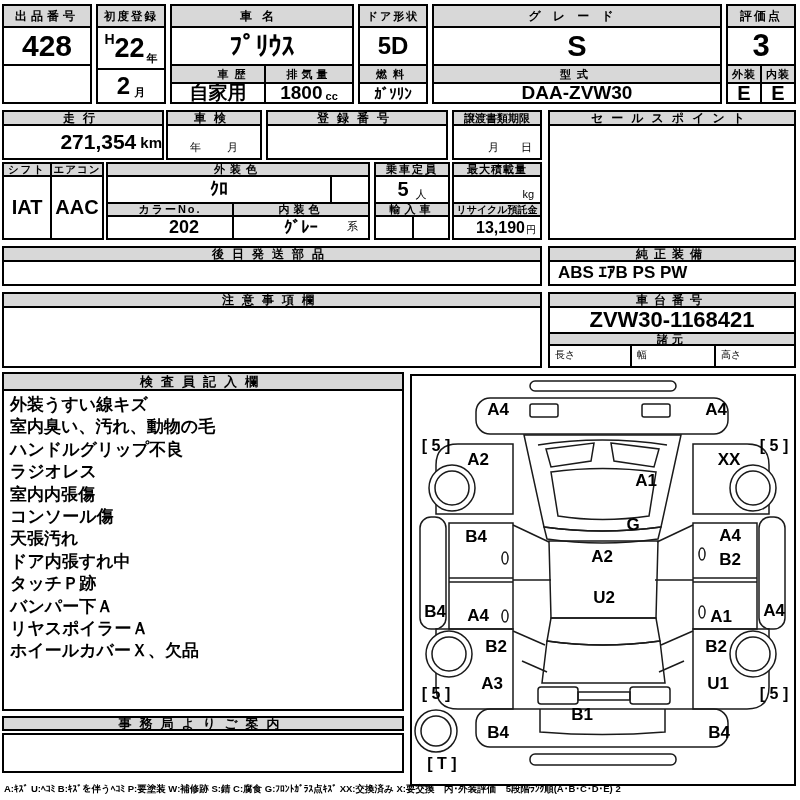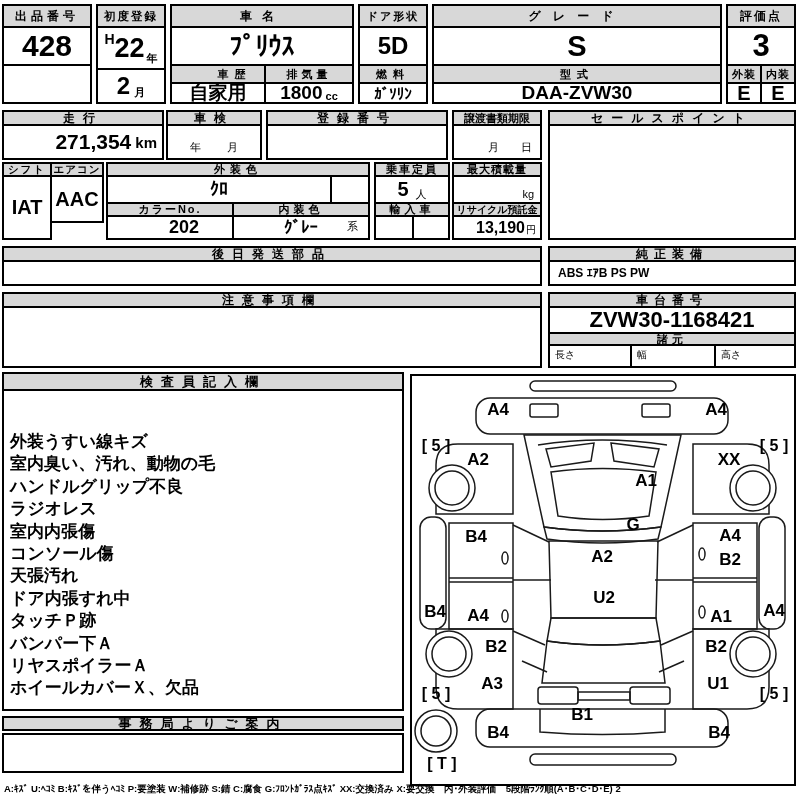--- a/index.html
+++ b/index.html
@@ -63,21 +63,21 @@
   <div class="cell val" style="left:432px;top:82px;width:290px;height:22px;font-size:19px;">DAA-ZVW30</div>
 
   <div class="cell hdr" style="left:726px;top:4px;width:70px;height:24px;font-size:12px;letter-spacing:2px;">評価点</div>
   <div class="cell val" style="left:726px;top:26px;width:70px;height:40px;font-size:31px;">3</div>
   <div class="cell hdr" style="left:726px;top:64px;width:36px;height:20px;font-size:11px;letter-spacing:1px;">外装</div>
   <div class="cell hdr" style="left:760px;top:64px;width:36px;height:20px;font-size:11px;letter-spacing:1px;">内装</div>
   <div class="cell val" style="left:726px;top:82px;width:36px;height:22px;font-size:20px;">E</div>
   <div class="cell val" style="left:760px;top:82px;width:36px;height:22px;font-size:20px;">E</div>
 
   <div class="cell hdr" style="left:2px;top:110px;width:162px;height:16px;letter-spacing:8px;">走行</div>
-  <div class="cell val right" style="left:2px;top:124px;width:162px;height:36px;padding-right:5px;">
+  <div class="cell val right" style="left:2px;top:124px;width:162px;height:36px;">
     <span style="font-size:21px;">271,354</span>
     <span style="font-size:15px;margin-left:4px;">km</span>
   </div>
 
   <div class="cell hdr" style="left:166px;top:110px;width:96px;height:16px;letter-spacing:8px;">車検</div>
   <div class="cell" style="left:166px;top:124px;width:96px;height:36px;gap:26px;padding-top:10px;">
     <span style="font-size:11px;">年</span>
     <span style="font-size:11px;">月</span>
   </div>
 
@@ -89,21 +89,21 @@
     <span style="font-size:11px;">月</span>
     <span style="font-size:11px;">日</span>
   </div>
 
   <div class="cell hdr" style="left:548px;top:110px;width:248px;height:16px;letter-spacing:8px;">セールスポイント</div>
   <div class="cell" style="left:548px;top:124px;width:248px;height:116px;"></div>
 
   <div class="cell hdr" style="left:2px;top:162px;width:50px;height:15px;font-size:10.5px;letter-spacing:2px;">シフト</div>
   <div class="cell val" style="left:2px;top:175px;width:50px;height:65px;font-size:20px;">IAT</div>
   <div class="cell hdr" style="left:50px;top:162px;width:54px;height:15px;font-size:10.5px;letter-spacing:1px;">エアコン</div>
-  <div class="cell val" style="left:50px;top:175px;width:54px;height:48px;font-size:20px;">AAC</div>
+  <div class="cell val" style="left:50px;top:175px;width:54px;height:65px;font-size:20px;">AAC</div>
 
   <div class="cell hdr" style="left:106px;top:162px;width:264px;height:15px;font-size:11px;letter-spacing:5px;">外装色</div>
   <div class="cell val" style="left:106px;top:175px;width:226px;height:29px;font-size:18px;">ｸﾛ</div>
   <div class="cell" style="left:330px;top:175px;width:40px;height:29px;"></div>
   <div class="cell hdr" style="left:106px;top:202px;width:128px;height:15px;font-size:11px;letter-spacing:2px;">カラーNo.</div>
   <div class="cell hdr" style="left:232px;top:202px;width:138px;height:15px;font-size:11px;letter-spacing:4px;">内装色</div>
   <div class="cell val" style="left:106px;top:215px;width:128px;height:25px;font-size:18px;padding-left:28px;">202</div>
   <div class="cell val" style="left:232px;top:215px;width:138px;height:25px;">
     <span style="font-size:17px;">ｸﾞﾚｰ</span>
     <span style="font-size:11px;font-weight:normal;position:absolute;right:10px;bottom:4px;">系</span>
@@ -125,35 +125,35 @@
   </div>
   <div class="cell hdr" style="left:452px;top:202px;width:90px;height:15px;font-size:10px;letter-spacing:0;">リサイクル預託金</div>
   <div class="cell val right" style="left:452px;top:215px;width:90px;height:25px;padding-right:4px;">
     <span style="font-size:16px;">13,190</span>
     <span style="font-size:10px;font-weight:normal;transform:translateY(2px);margin-left:1px;">円</span>
   </div>
 
   <div class="cell hdr" style="left:2px;top:246px;width:540px;height:16px;letter-spacing:8px;">後日発送部品</div>
   <div class="cell" style="left:2px;top:260px;width:540px;height:26px;"></div>
   <div class="cell hdr" style="left:548px;top:246px;width:248px;height:16px;letter-spacing:6px;">純正装備</div>
-  <div class="cell val left" style="left:548px;top:260px;width:248px;height:26px;font-size:12px;padding-left:8px;">ABS ｴｱB PS PW</div>
+  <div class="cell val left" style="left:548px;top:260px;width:248px;height:26px;font-size:17px;padding-left:8px;">ABS ｴｱB PS PW</div>
 
   <div class="cell hdr" style="left:2px;top:292px;width:540px;height:16px;letter-spacing:8px;">注意事項欄</div>
   <div class="cell" style="left:2px;top:306px;width:540px;height:62px;"></div>
 
   <div class="cell hdr" style="left:548px;top:292px;width:248px;height:16px;letter-spacing:6px;">車台番号</div>
   <div class="cell val" style="left:548px;top:306px;width:248px;height:28px;font-size:22px;">ZVW30-1168421</div>
   <div class="cell hdr" style="left:548px;top:332px;width:248px;height:14px;font-size:11px;letter-spacing:4px;">諸元</div>
   <div class="cell toplab" style="left:548px;top:344px;width:84px;height:24px;">長さ</div>
   <div class="cell toplab" style="left:630px;top:344px;width:86px;height:24px;">幅</div>
   <div class="cell toplab" style="left:714px;top:344px;width:82px;height:24px;">高さ</div>
 
   <div class="cell hdr" style="left:2px;top:372px;width:402px;height:19px;font-size:13px;letter-spacing:8px;">検査員記入欄</div>
   <div class="cell" style="left:2px;top:389px;width:402px;height:322px;align-items:flex-start;justify-content:flex-start;">
-    <div style="padding:3px 6px;margin-top:37px;">
+    <div style="padding:3px 6px;">
         <div class="note-line">外装うすい線キズ</div>
         <div class="note-line">室内臭い、汚れ、動物の毛</div>
         <div class="note-line">ハンドルグリップ不良</div>
         <div class="note-line">ラジオレス</div>
         <div class="note-line">室内内張傷</div>
         <div class="note-line">コンソール傷</div>
         <div class="note-line">天張汚れ</div>
         <div class="note-line">ドア内張すれ中</div>
         <div class="note-line">タッチＰ跡</div>
         <div class="note-line">バンパー下Ａ</div>

